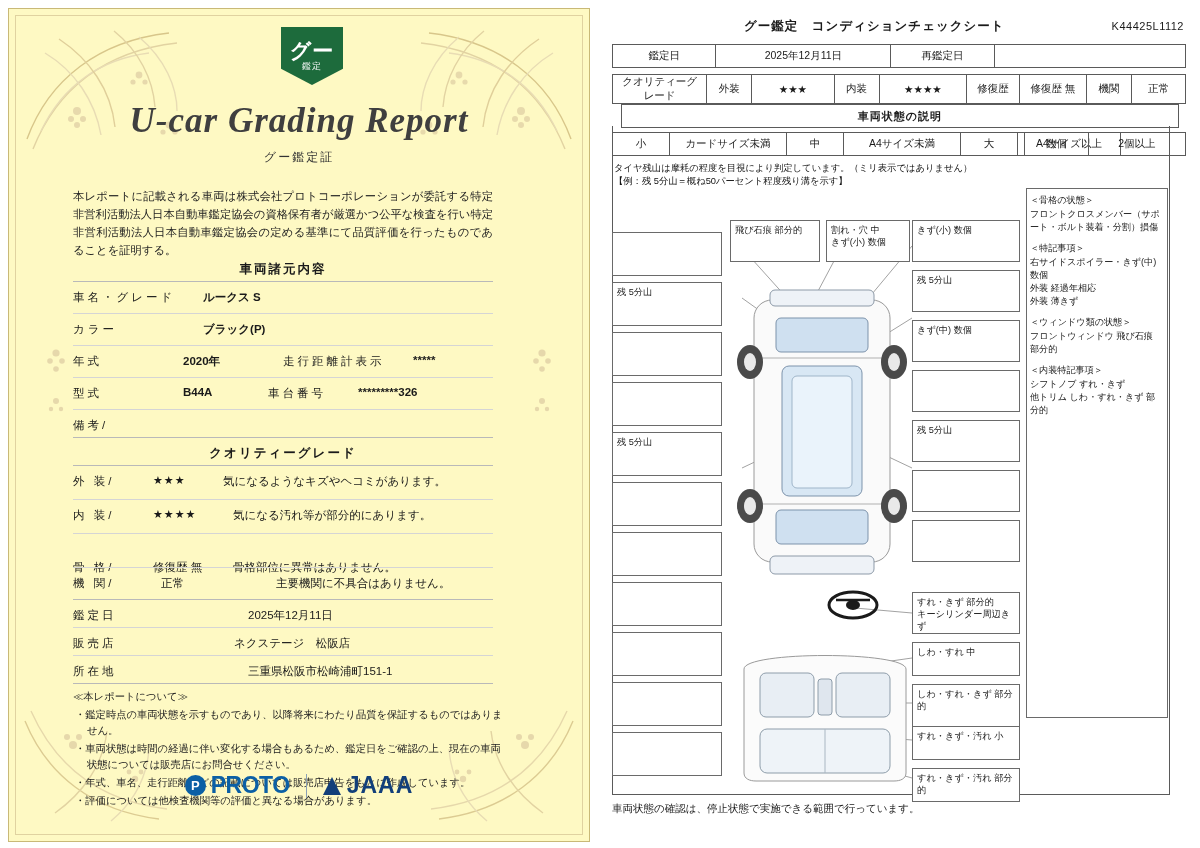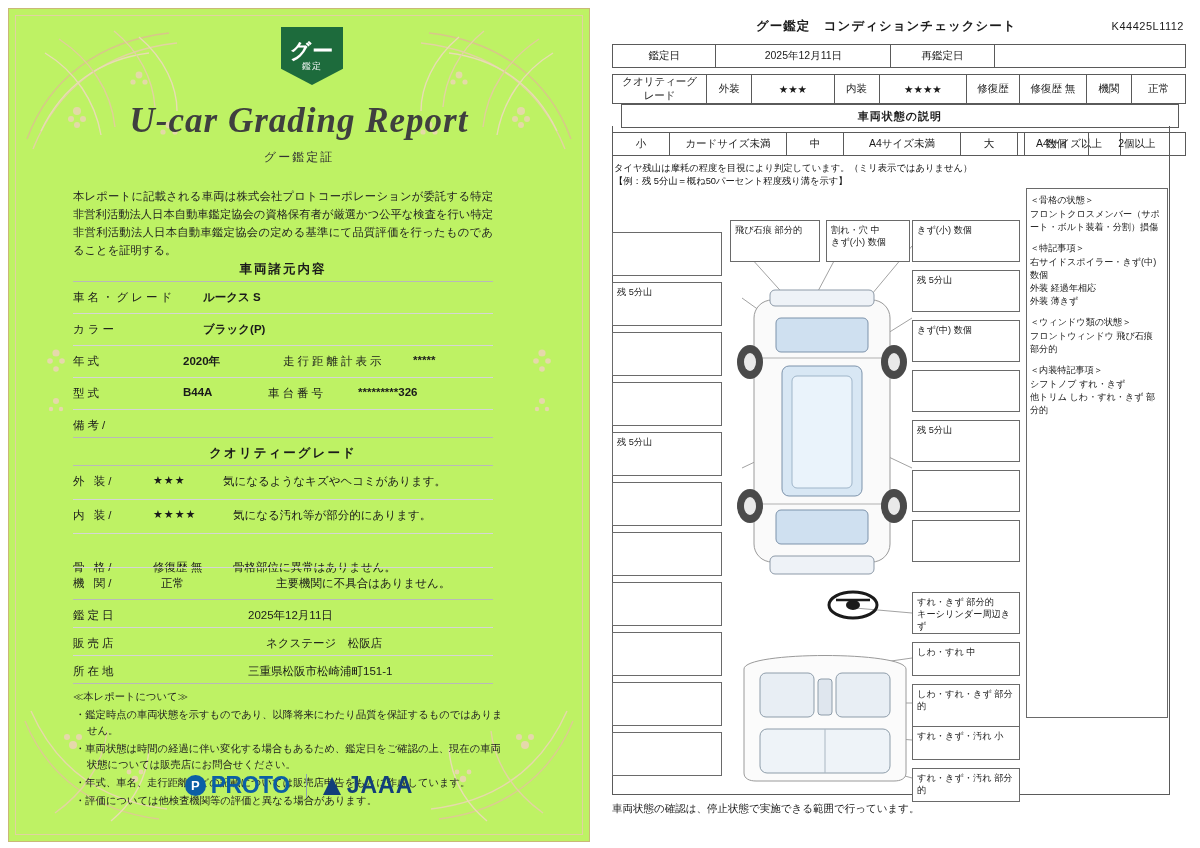--- a/index.html
+++ b/index.html
@@ -7,21 +7,21 @@
     width:1200px;height:848px;background:#ffffff;
     font-family:"Liberation Sans", sans-serif;
     color:#1a1a1a;
     -webkit-font-smoothing:antialiased;
   }
   .page{position:relative;width:1200px;height:848px;overflow:hidden;}
 
   
   .cert{
     position:absolute;left:8px;top:8px;width:580px;height:832px;
-    border:1px solid #c9b977;background:#bef264;
+    border:1px solid #c9b977;background:#fef9c3;
   }
   .cert-inner{position:absolute;left:6px;top:6px;right:6px;bottom:6px;border:1px solid #e0d2a0;}
   .orn{position:absolute;pointer-events:none;}
   .orn svg{display:block;}
 
   .logo-badge{position:absolute;left:272px;top:18px;width:62px;height:66px;}
   .badge-shape{
     width:62px;height:58px;background:#1d6b3c;
     clip-path:polygon(0 0,100% 0,100% 72%,50% 100%,0 72%);
     display:flex;flex-direction:column;align-items:center;justify-content:center;
@@ -75,21 +75,21 @@
     font-size:13px;font-weight:bold;display:flex;align-items:center;justify-content:center;}
   .proto .txt{font-size:23px;font-weight:bold;color:#0b5fa5;letter-spacing:-0.5px;}
   .divider{width:1px;height:24px;background:#8aa0b5;}
   .jaaa{display:flex;align-items:center;gap:6px;}
   .jaaa .tri{width:0;height:0;border-left:9px solid transparent;border-right:9px solid transparent;border-bottom:18px solid #123f7a;}
   .jaaa .txt{font-size:23px;font-weight:bold;color:#123f7a;letter-spacing:1px;}
 
   
   .sheet{position:absolute;left:604px;top:18px;width:582px;height:810px;}
   .sheet-title{
-    position:absolute;left:152px;top:0;font-size:12.5px;font-weight:bold;letter-spacing:1px;
+    position:absolute;left:140px;top:0;font-size:12.5px;font-weight:bold;letter-spacing:1px;
   }
   .sheet-code{position:absolute;right:2px;top:2px;font-size:11px;letter-spacing:0.5px;}
 
   table.grid{border-collapse:collapse;}
   table.grid td{border:1px solid #5a5a5a;font-size:10.5px;padding:0 5px;height:22px;}
 
   .t1{position:absolute;left:8px;top:26px;}
   .t2{position:absolute;left:8px;top:56px;}
   .state-head{
     position:absolute;left:17px;top:86px;width:556px;height:22px;border:1px solid #5a5a5a;
@@ -321,21 +321,21 @@
     <div class="rule" style="top:590px;"></div>
 
     <div class="row" style="top:592px;">
       <span class="lbl">鑑定日</span>
       <span class="val" style="left:175px;">2025年12月11日</span>
     </div>
     <div class="rule light" style="top:618px;"></div>
 
     <div class="row" style="top:620px;">
       <span class="lbl">販売店</span>
-      <span class="val" style="left:193px;">ネクステージ　松阪店</span>
+      <span class="val" style="left:161px;">ネクステージ　松阪店</span>
     </div>
     <div class="rule light" style="top:646px;"></div>
 
     <div class="row" style="top:648px;">
       <span class="lbl">所在地</span>
       <span class="val" style="left:175px;">三重県松阪市松崎浦町151-1</span>
     </div>
     <div class="rule" style="top:674px;"></div>
 
     <div class="notes" style="top:680px;">

